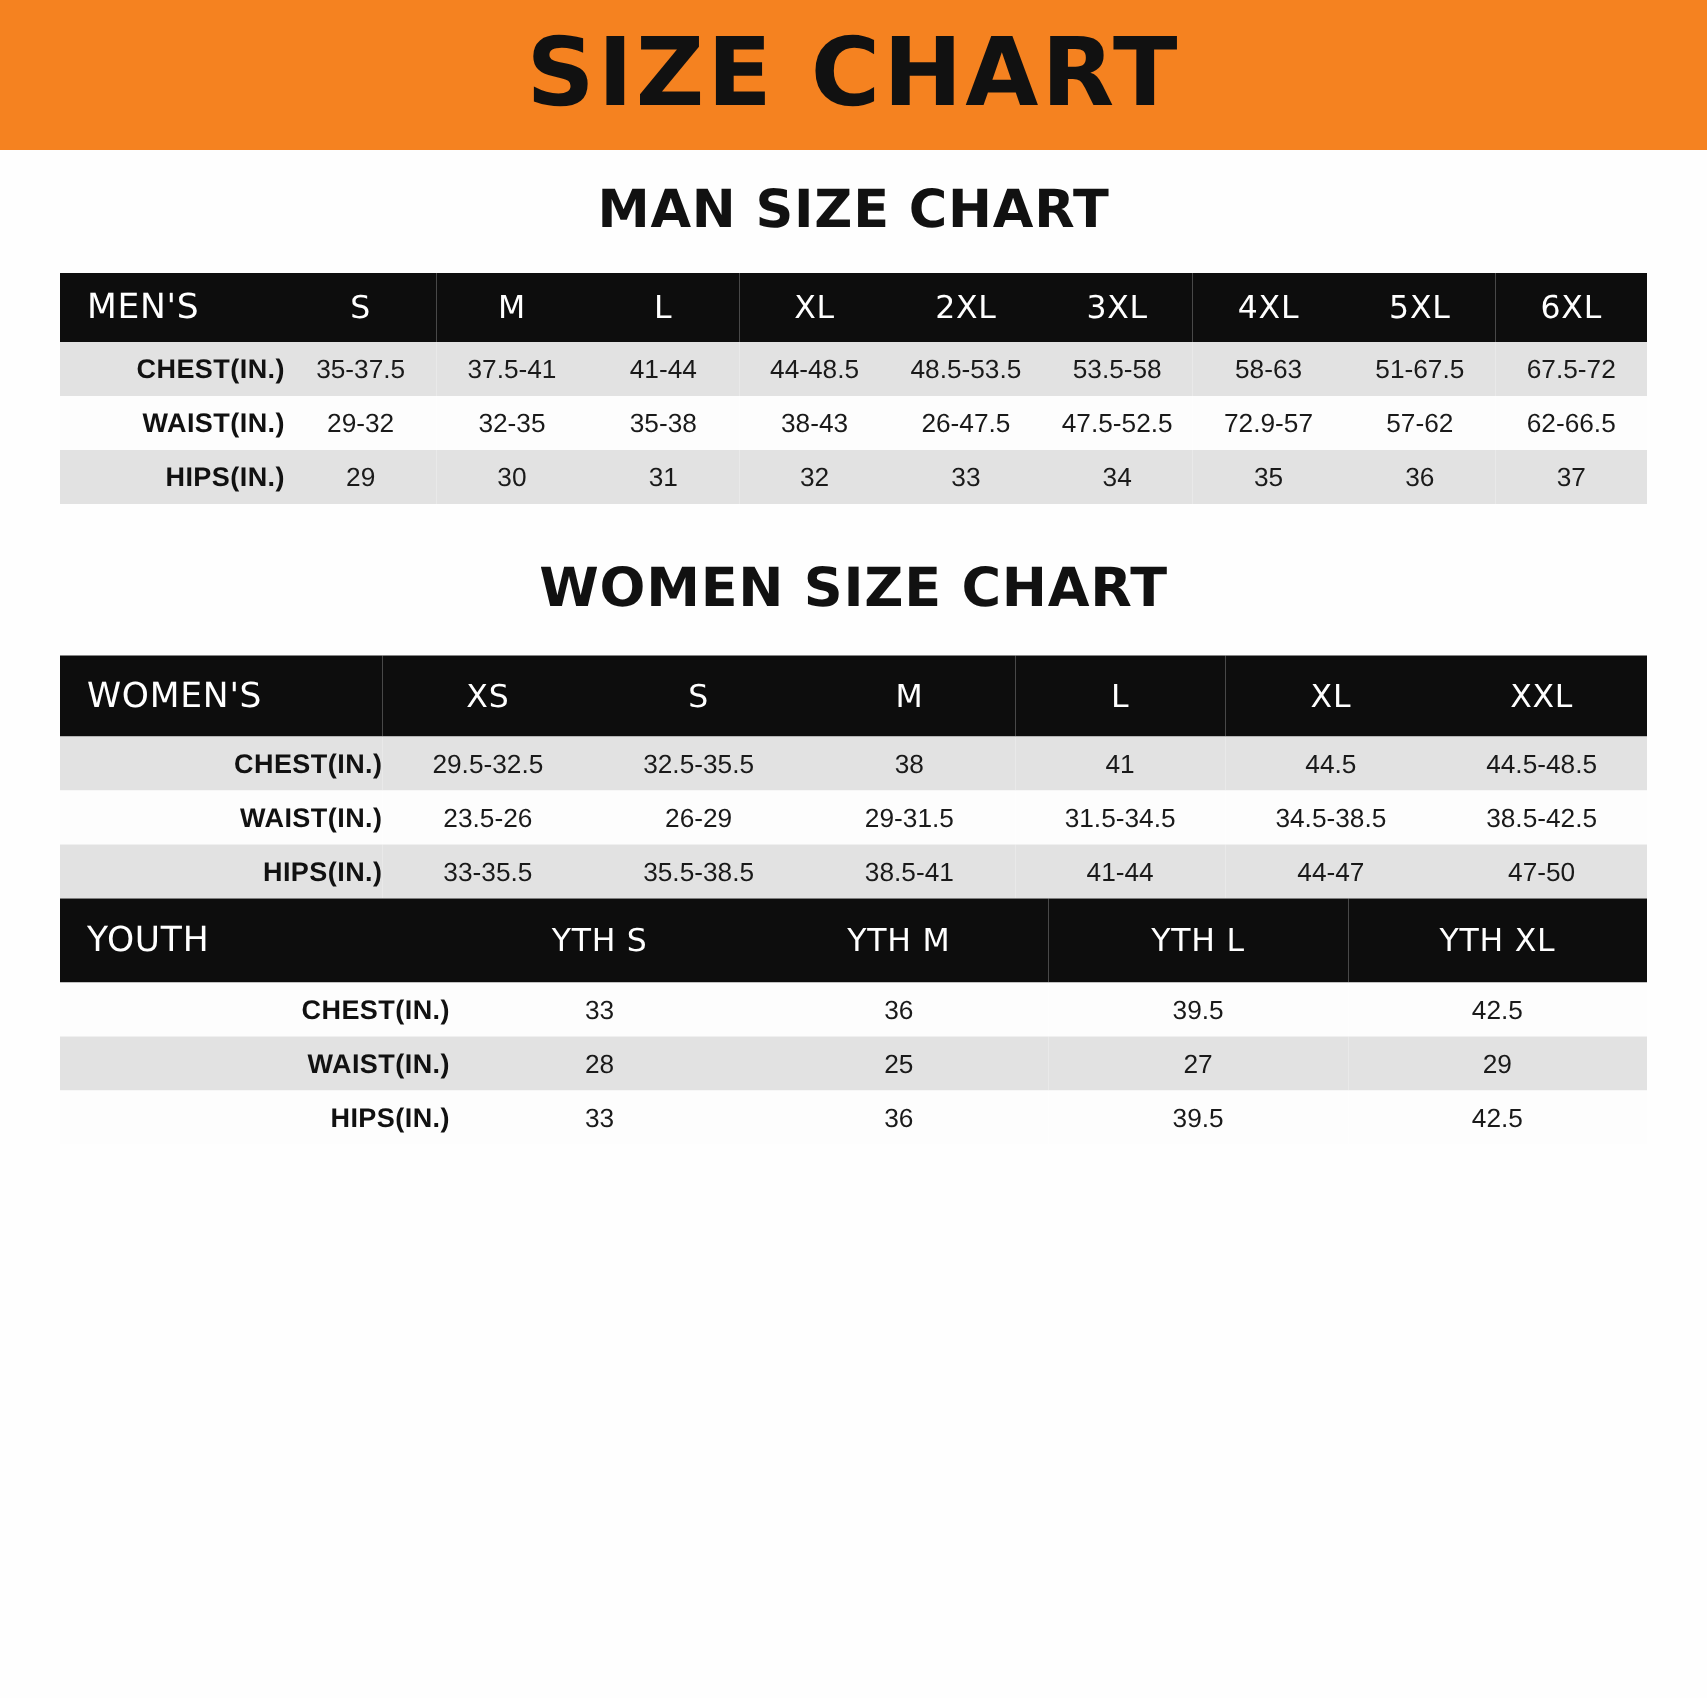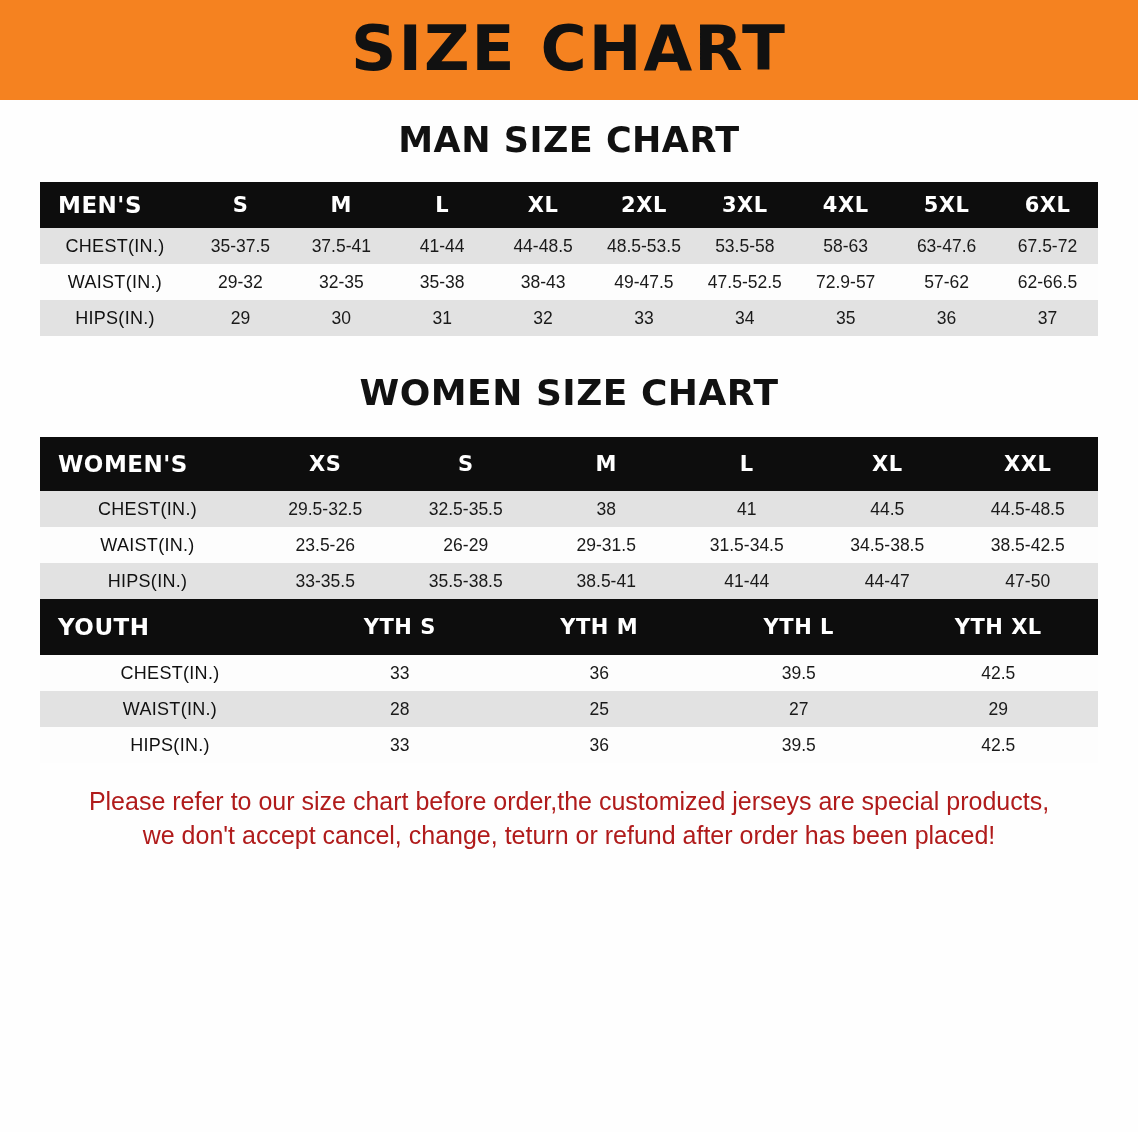--- a/index.html
+++ b/index.html
@@ -73,40 +73,41 @@
     padding: 0;
   }
 
   
   table.size-table thead tr {
     background: #0d0d0d;
   }
   table.size-table thead th {
     color: #ffffff;
     font-family: "DejaVu Sans", sans-serif;
-    font-weight: bold;
+    font-weight: normal;
     height: 46px;
     font-size: 21px;
     letter-spacing: 0.5px;
   }
   table.size-table thead th.rowlabel {
     text-align: left;
     padding-left: 18px;
     font-size: 23px;
   }
 
   
   table.size-table tbody tr { height: 36px; }
   table.size-table tbody tr.shade { background: #e2e2e2; }
   table.size-table tbody tr.plain { background: #fdfdfd; }
   table.size-table tbody td.rowlabel {
-    text-align: center;
+    text-align: right;
     font-size: 18px;
     color: #111111;
     letter-spacing: 0.3px;
+    font-weight: bold;
   }
   table.size-table tbody td { font-size: 17.5px; }
 
   
   .men-table col.c0 { width: 150px; }
   
   .women-table thead th { font-size: 22px; }
   .women-table tbody tr { height: 42px; }
   .women-table tbody td { font-size: 18px; }
   .women-table thead tr { height: 54px; }
@@ -172,30 +173,30 @@
       <tbody>
         <tr class="shade">
           <td class="rowlabel">CHEST(IN.)</td>
           <td>35-37.5</td>
           <td>37.5-41</td>
           <td>41-44</td>
           <td>44-48.5</td>
           <td>48.5-53.5</td>
           <td>53.5-58</td>
           <td>58-63</td>
-          <td>63-47.6</td>
+          <td>51-67.5</td>
           <td>67.5-72</td>
         </tr>
         <tr class="plain">
           <td class="rowlabel">WAIST(IN.)</td>
           <td>29-32</td>
           <td>32-35</td>
           <td>35-38</td>
           <td>38-43</td>
-          <td>49-47.5</td>
+          <td>26-47.5</td>
           <td>47.5-52.5</td>
           <td>72.9-57</td>
           <td>57-62</td>
           <td>62-66.5</td>
         </tr>
         <tr class="shade">
           <td class="rowlabel">HIPS(IN.)</td>
           <td>29</td>
           <td>30</td>
           <td>31</td>
@@ -304,18 +305,14 @@
           <td class="rowlabel">HIPS(IN.)</td>
           <td>33</td>
           <td>36</td>
           <td>39.5</td>
           <td>42.5</td>
         </tr>
       </tbody>
     </table>
   </div>
 
-  <div class="footer-note">
-    <div>Please refer to our size chart before order,the customized jerseys are special products,</div>
-    <div>we don't accept cancel, change, teturn or refund after order has been placed!</div>
-  </div>
 
 </div>
 
 </body></html>

